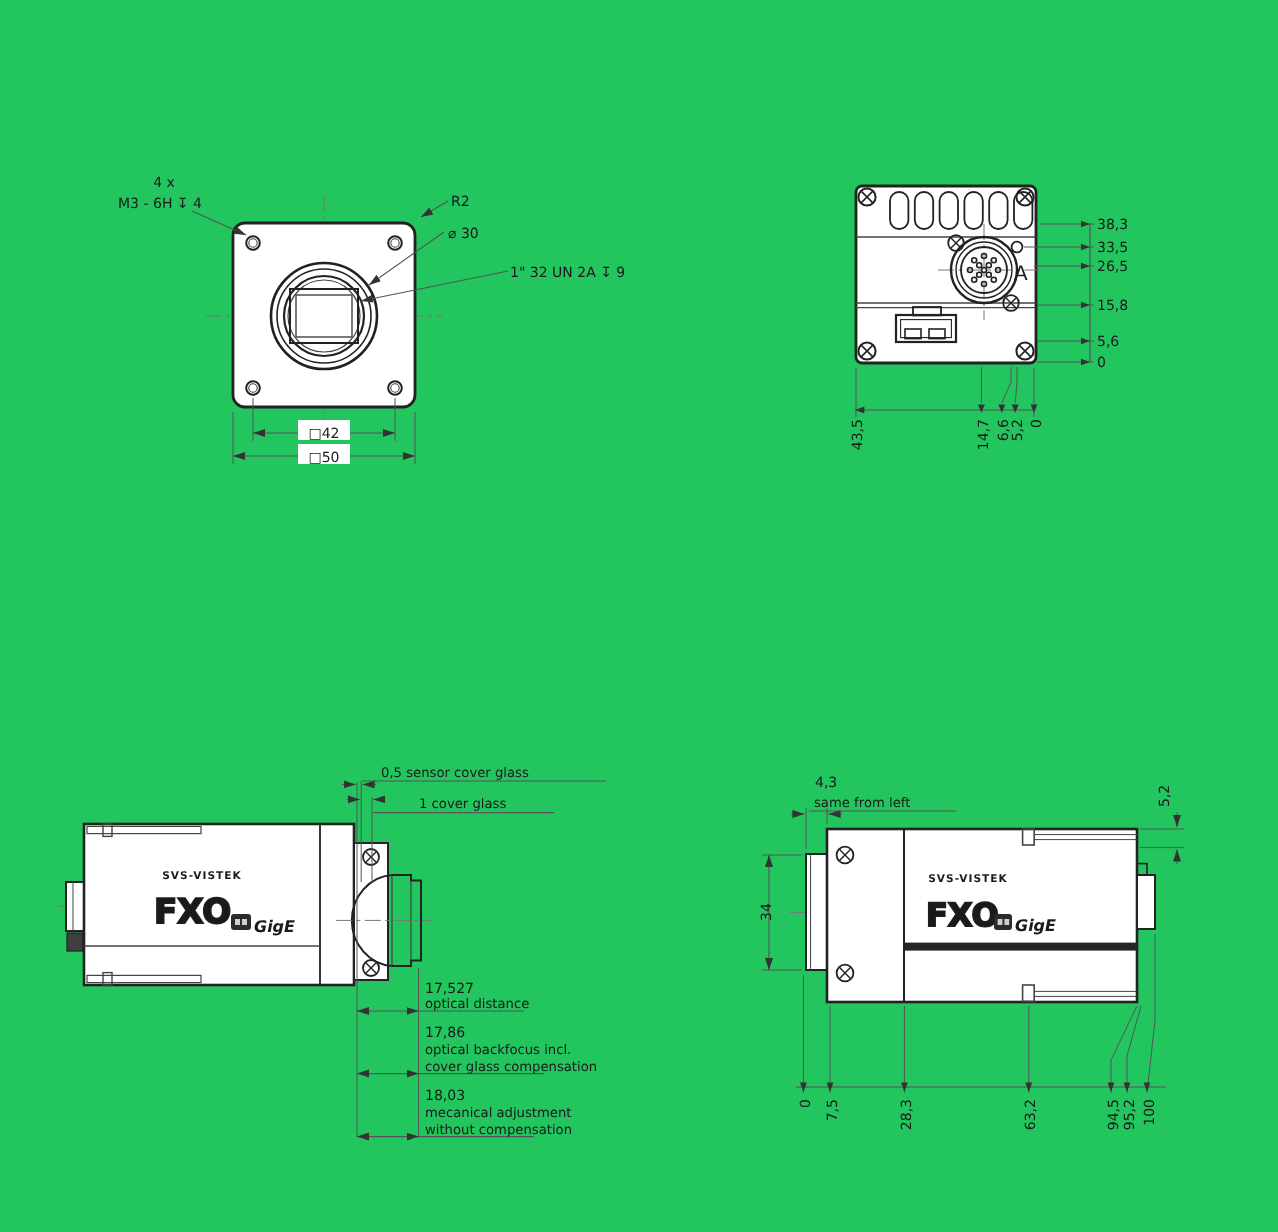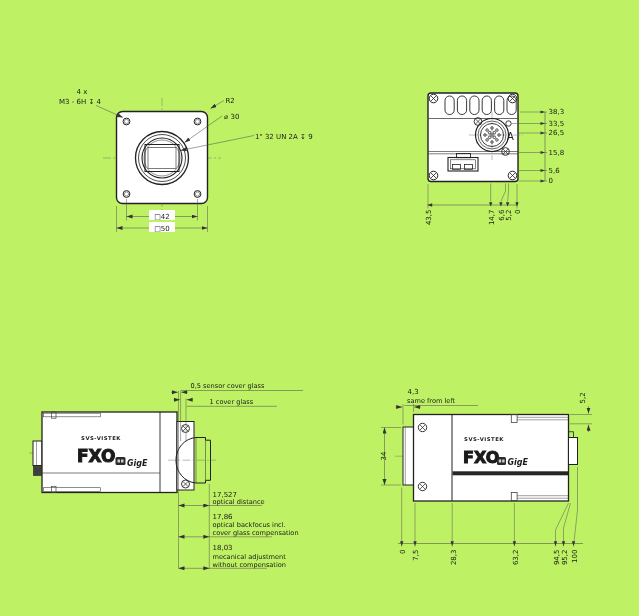--- a/index.html
+++ b/index.html
@@ -1,16 +1,16 @@
 <!DOCTYPE html>
 <html><head>
 <meta charset="utf-8">
 <style>
   html,body{margin:0;padding:0;background:#fff;}
-  #stage{position:relative;width:639px;height:616px;background:#bef264;overflow:hidden;
+  #stage{position:relative;width:639px;height:616px;background:#22c55e;overflow:hidden;
          font-family:"DejaVu Sans","Liberation Sans",sans-serif;}
   svg text{fill:#1a1a1a;}
   .dimtxt{font-size:7px;}
   .lbltxt{font-size:6.6px;}
   .obj{stroke:#222;fill:none;}
   .objf{stroke:#222;fill:#ffffff;}
   .thin{stroke:#444;fill:none;}
   .dim{stroke:#555;fill:none;}
   .cl{stroke:#777;fill:none;stroke-dasharray:8 2.2 2 2.2;}
 </style>

